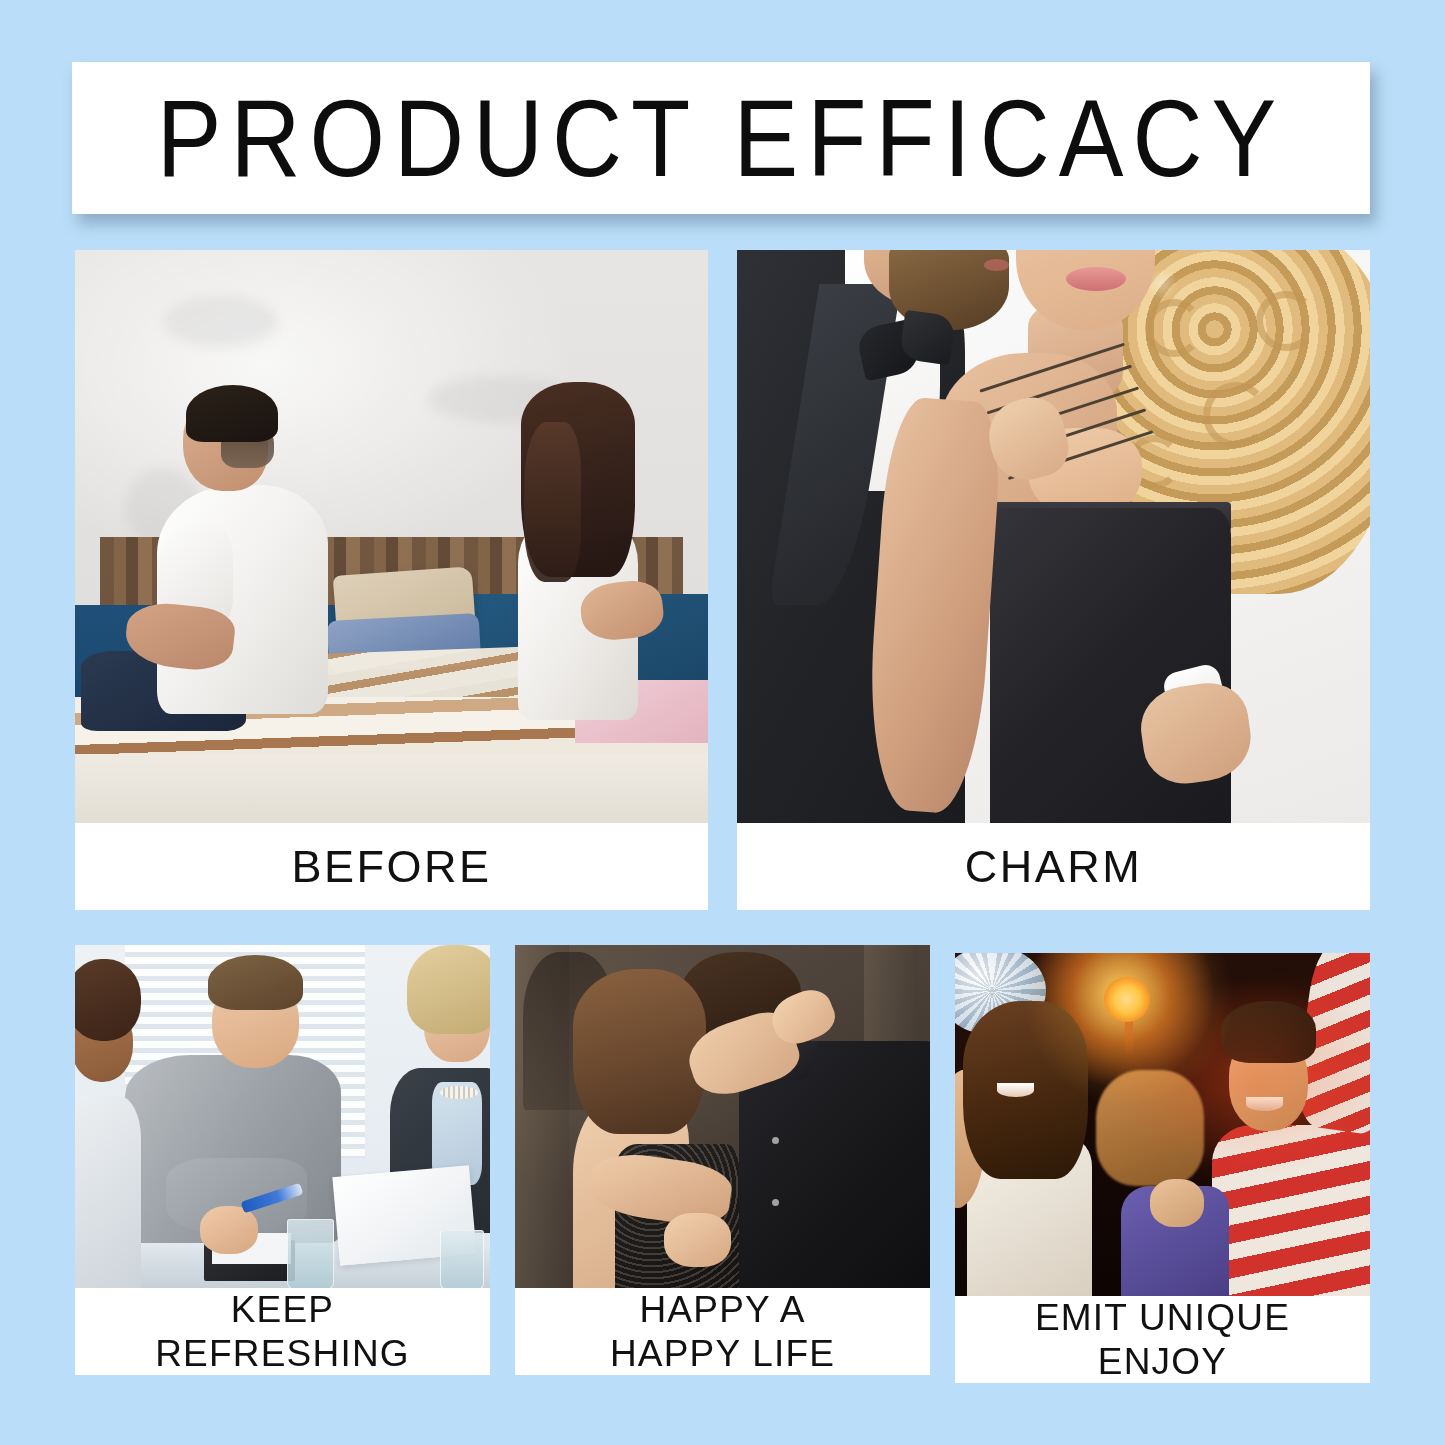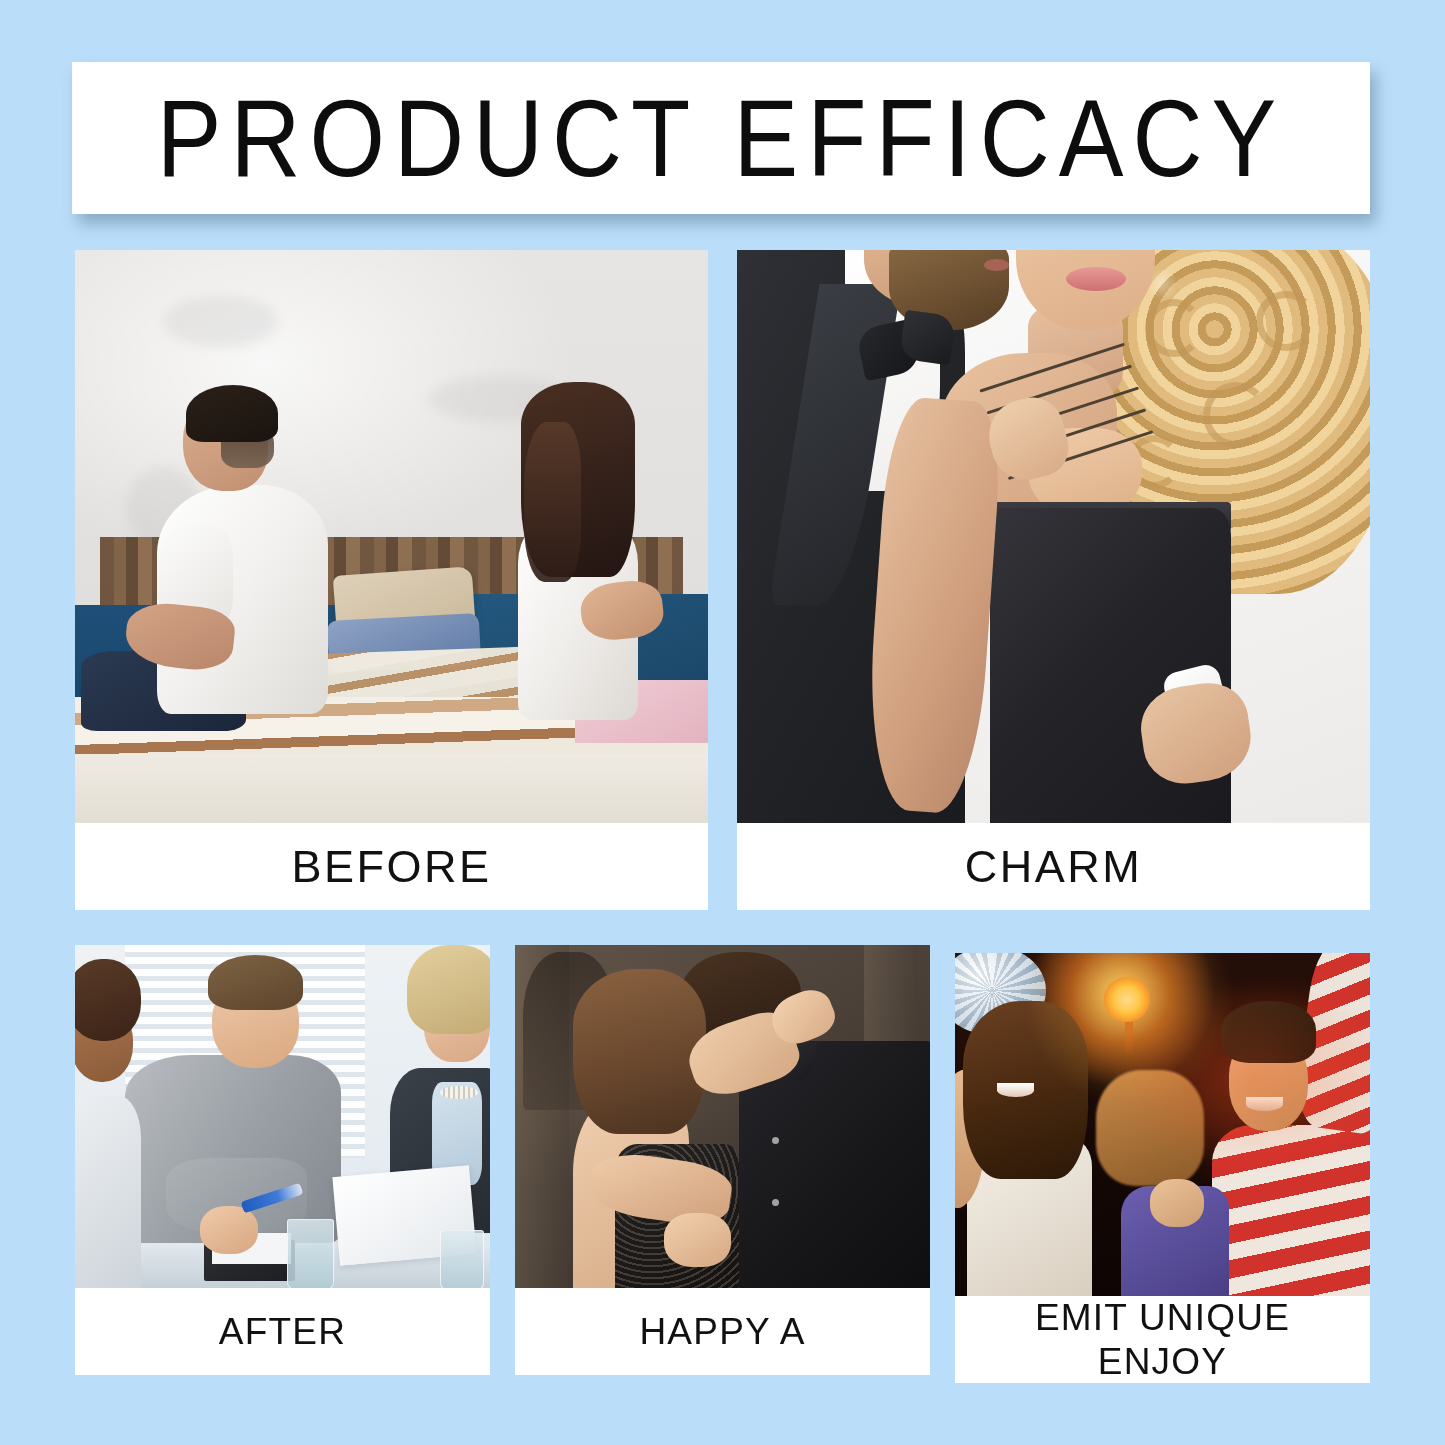--- a/index.html
+++ b/index.html
@@ -901,21 +901,22 @@
         <div class="k-clipboard"></div>
         <div class="k-clip-paper"></div>
         <div class="k-hand"></div>
         <div class="k-pen"></div>
         <div class="k-paper"></div>
         <div class="k-glass"></div>
         <div class="k-glass2"></div>
       </div>
     </div>
     <div class="caption">
-      <div class="caption-line">AFTER</div>
+      <div class="caption-line">KEEP</div>
+      <div class="caption-line">REFRESHING</div>
     </div>
   </div>
 
   <div class="card card-bot" id="card-enjoy">
     <div class="photo">
       <div class="scene bg-stone">
         <div class="stone-col" style="left:0%;"></div>
         <div class="stone-col" style="left:84%;"></div>
         <div class="stone-arch"></div>
         <div class="r-mshirt"></div>
@@ -929,20 +930,21 @@
         <div class="r-wface"></div>
         <div class="r-whair"></div>
         <div class="r-arm-up"></div>
         <div class="r-hand-head"></div>
         <div class="r-arm-low"></div>
         <div class="r-hand-low"></div>
       </div>
     </div>
     <div class="caption">
       <div class="caption-line">HAPPY A</div>
+      <div class="caption-line">HAPPY LIFE</div>
     </div>
   </div>
 
   <div class="card card-bot" id="card-emit">
     <div class="photo">
       <div class="scene bg-club">
         <div class="c-disco"></div>
         <div class="c-lamp-stem"></div>
         <div class="c-lamp"></div>
         <div class="c-man-shirt"></div>

